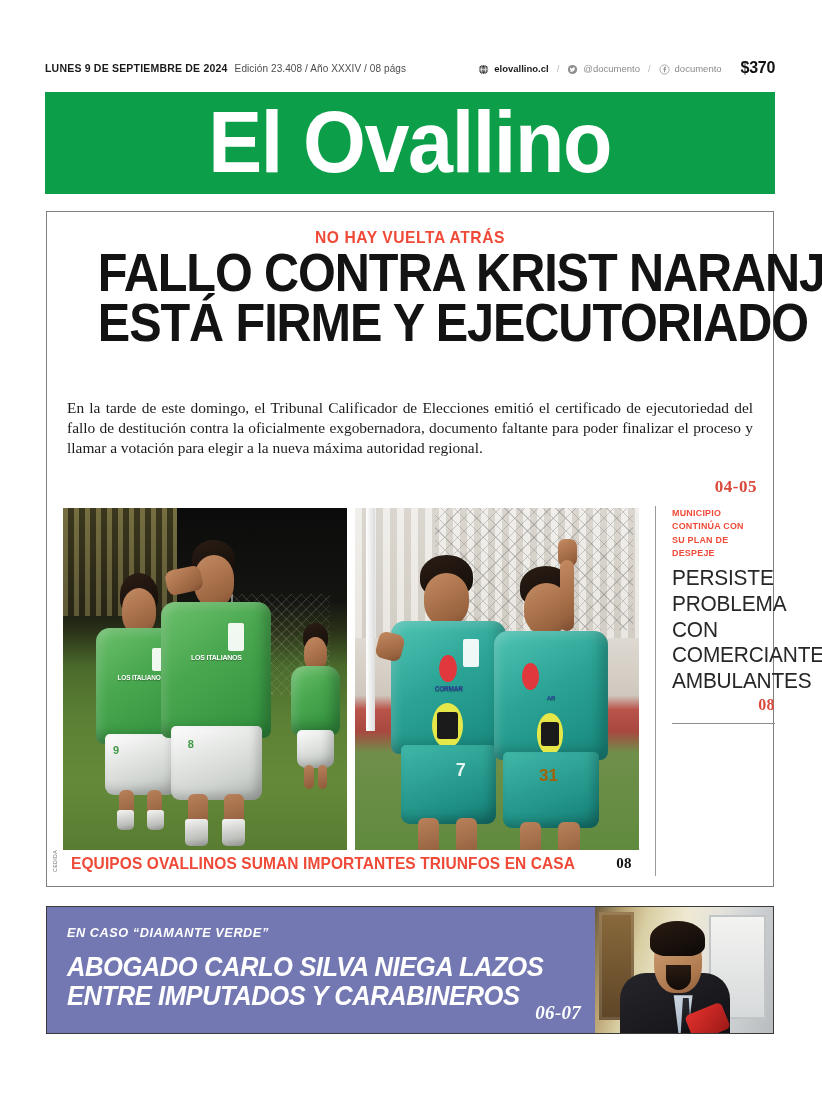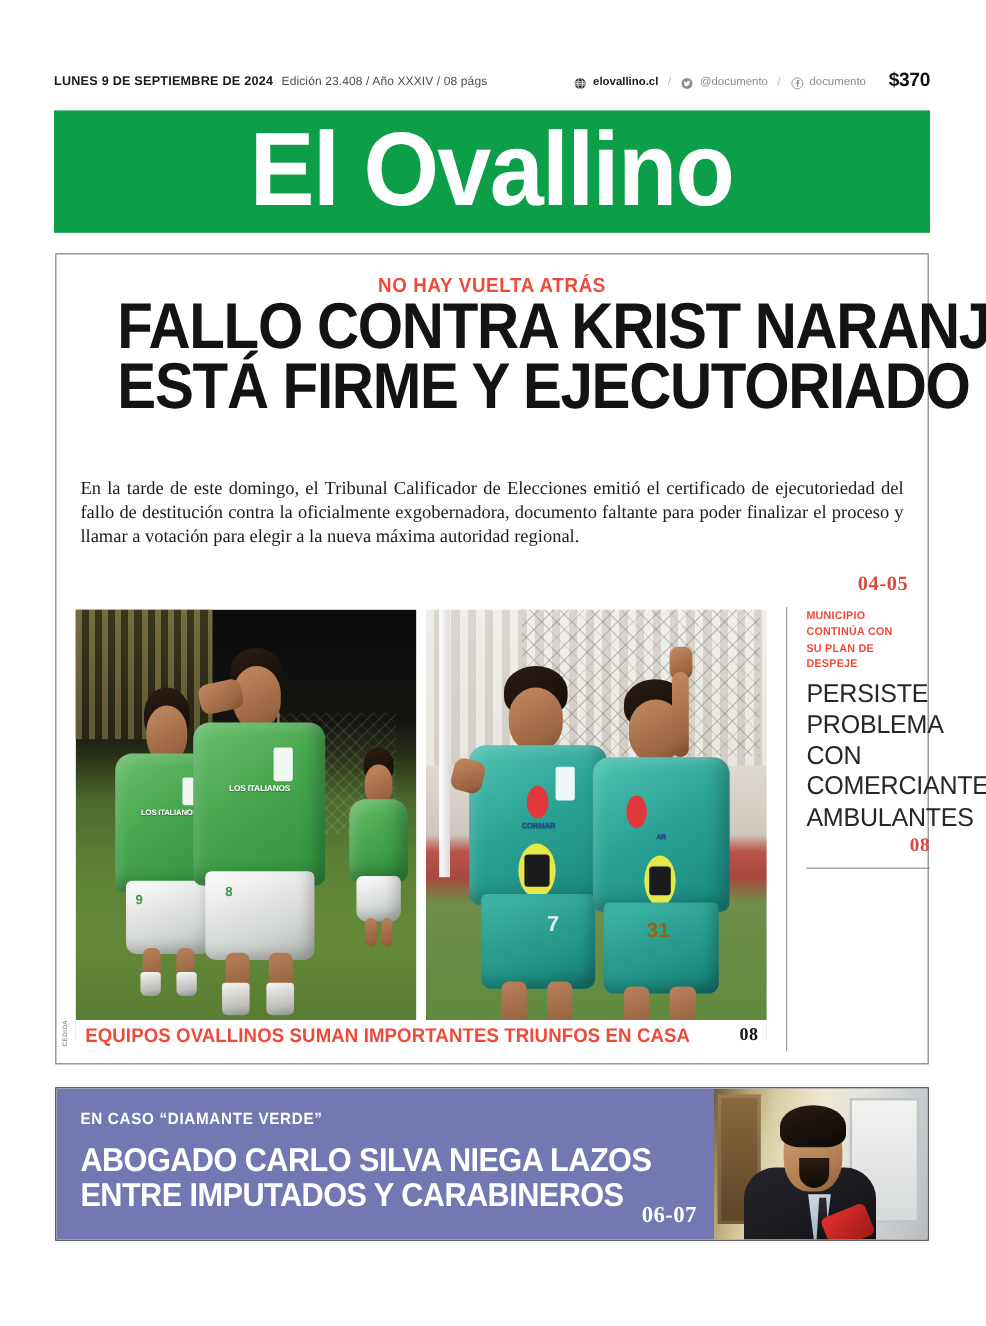--- a/index.html
+++ b/index.html
@@ -315,20 +315,21 @@
   .bottombar {
     position: absolute;
     left: 46px;
     top: 906px;
     width: 728px;
     height: 128px;
     display: flex;
     border: 1px solid #3a3a3a;
     box-sizing: border-box;
     overflow: hidden;
+    font-style: italic;
   }
   .bb-text {
     flex: 0 0 489px;
     background: #7378b2;
     padding: 18px 16px 0 20px;
     box-sizing: border-box;
     position: relative;
   }
   .bb-kicker {
     font-family: "Liberation Sans Narrow", "Liberation Sans", sans-serif;

